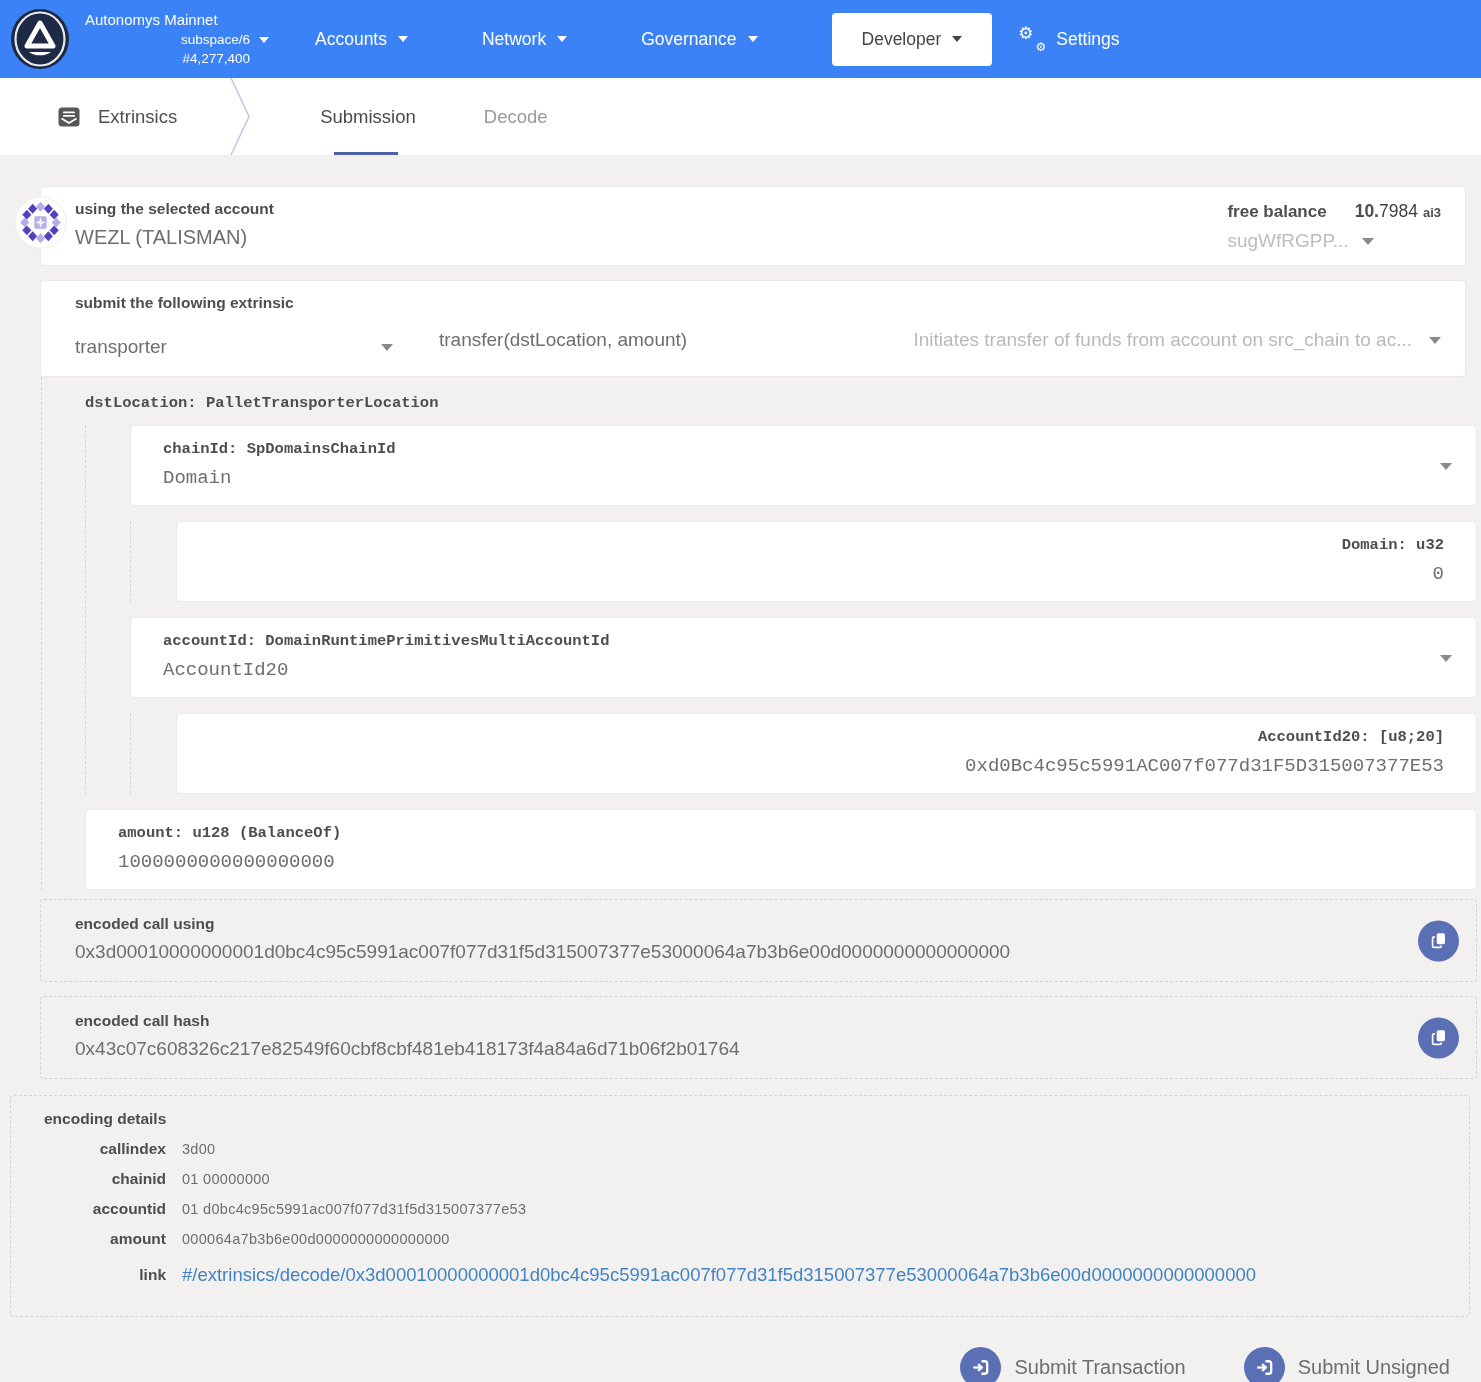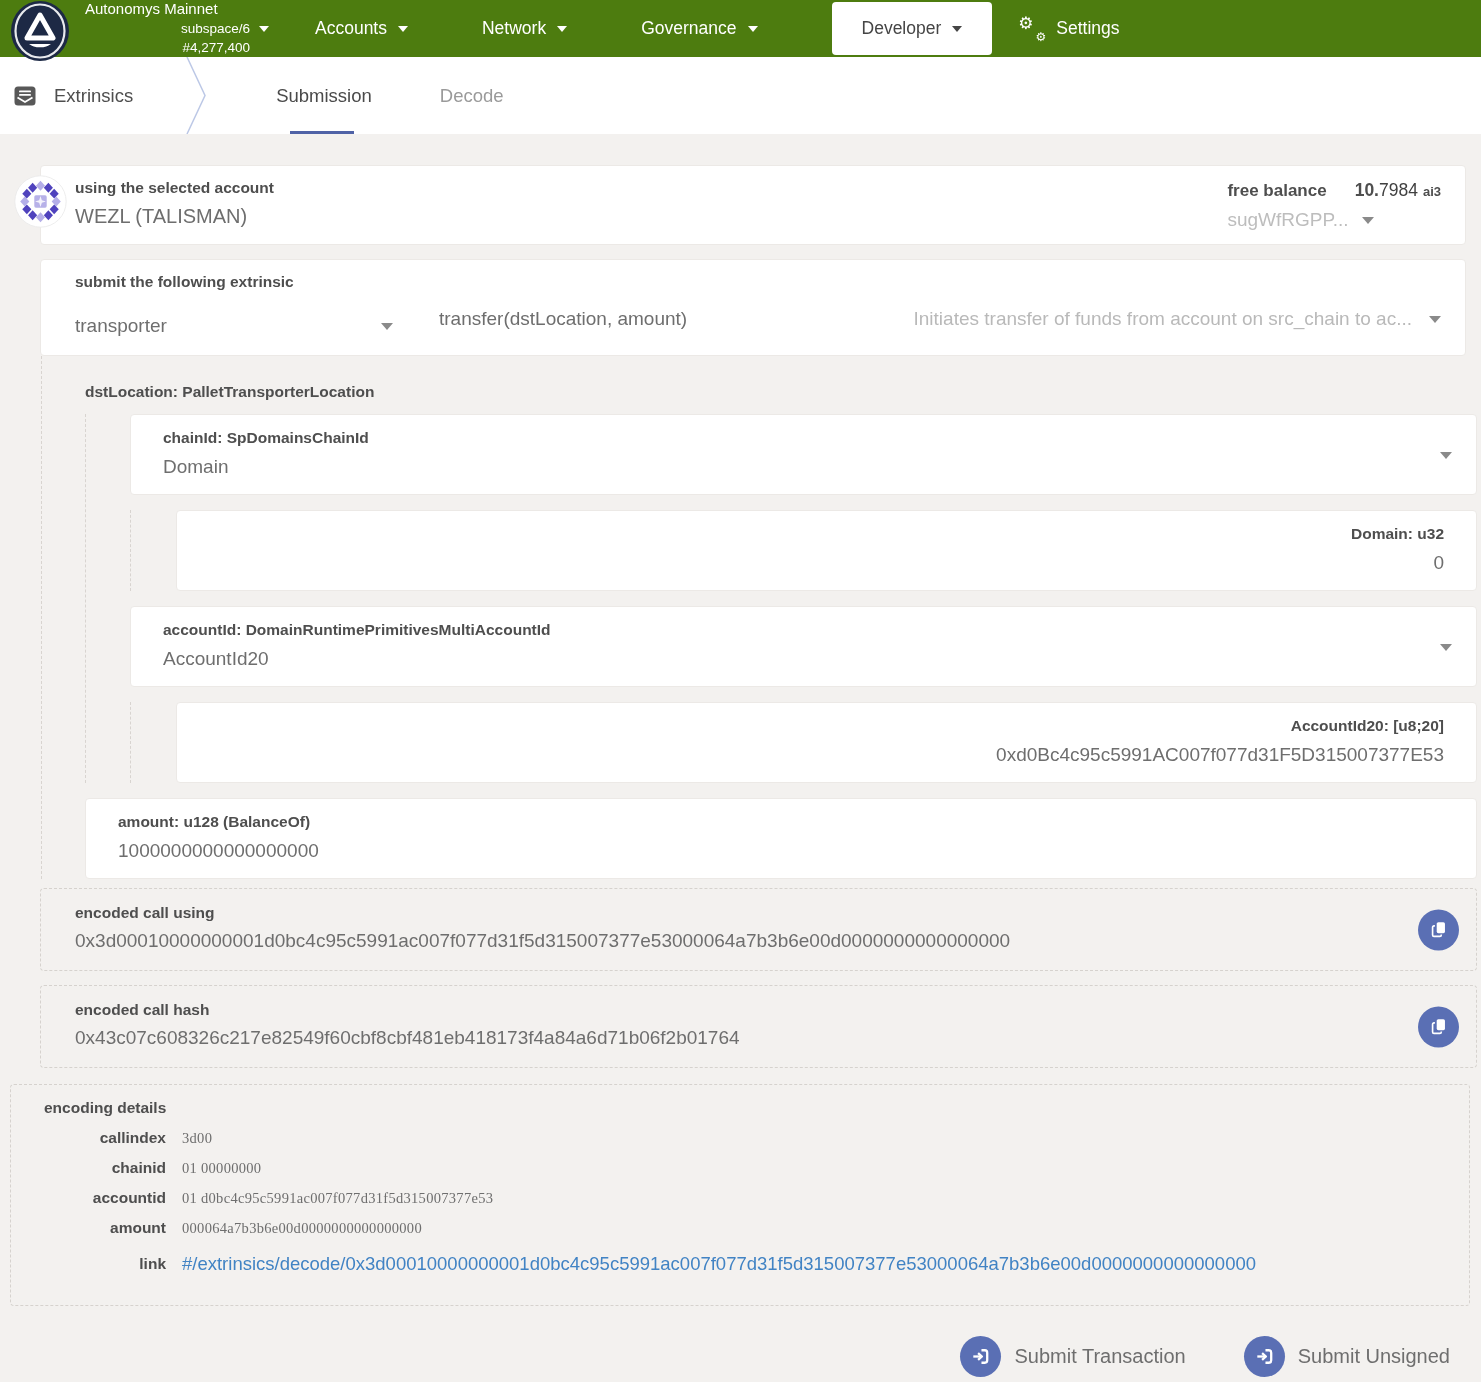--- a/index.html
+++ b/index.html
@@ -5,36 +5,36 @@
   * { box-sizing: border-box; margin: 0; padding: 0; }
   html,body { width: 1481px; }
   body {
     height: 1382px;
     background: #f3f1ef;
     font-family: "Liberation Sans", sans-serif;
     color: #4e4e4e;
     overflow: hidden;
   }
   
-  .header { height: 57px; background: #4d7c0f; display: flex; color: #fff; }
+  .header { height: 78px; background: #3b82f6; display: flex; align-items: center; color: #fff; }
   .logo { width: 60px; height: 62px; margin-left: 10px; flex: none; }
   .titleblock { margin-left: 15px; width: 184px; line-height: 18px; }
   .net-name { font-size: 15px; white-space: nowrap; }
   .net-sub { font-size: 13.5px; display: flex; justify-content: flex-end; align-items: center; gap: 9px; margin-top: 2px; cursor: pointer; }
   .net-block { font-size: 13.5px; text-align: right; padding-right: 19px; margin-top: 1px; }
   .caret { width: 0; height: 0; border-left: 5px solid transparent; border-right: 5px solid transparent; border-top: 6px solid currentColor; display: inline-block; }
   .nav { display: flex; align-items: center; margin-left: 46px; font-size: 17.5px; }
   .nav-item { display: flex; align-items: center; gap: 11px; margin-right: 74px; cursor: pointer; white-space: nowrap; }
   .nav-item.boxed { background: #fff; color: #454545; border-radius: 4px; padding: 16px 30px; margin-right: 26px; }
   .settings { display: flex; align-items: center; gap: 10px; cursor: pointer; white-space: nowrap; font-size: 17.5px; }
   .gears { position: relative; width: 28px; height: 26px; font-family: "DejaVu Sans", sans-serif; }
   .gear-big { position: absolute; left: 0; top: -3px; font-size: 17px; }
   .gear-small { position: absolute; right: 0; bottom: -2px; font-size: 12px; }
   
-  .tabbar { height: 77px; background: #fff; display: flex; align-items: stretch; }
+  .tabbar { height: 77px; background: #fff; display: flex; align-items: stretch; padding-left: 44px; }
   .section-head { display: flex; align-items: center; gap: 17px; margin-left: 13px; }
   .section-title { font-size: 18.5px; color: #4e4e4e; }
   .crumb { margin-left: 52px; flex: none; }
   .tabs { display: flex; margin-left: 64px; }
   .tab { position: relative; display: flex; align-items: center; padding: 0 3px; font-size: 18.5px; color: #9a9a9a; cursor: pointer; margin-right: 62px; }
   .tab.active { color: #4a4a4a; }
   .tab.active::after { content: ""; position: absolute; left: 17%; bottom: 0; width: 63%; height: 3px; background: #4f62a6; }
   
   .content { padding-top: 31px; }
   .card { background: #fff; border: 1px solid #ece9e6; border-radius: 4px; position: relative; }
@@ -51,39 +51,39 @@
   .addr-line { margin-top: 8px; display: flex; justify-content: flex-start; align-items: center; gap: 13px; color: #bdbdbd; font-size: 19px; cursor: pointer; }
   .caret2 { width: 0; height: 0; border-left: 6px solid transparent; border-right: 6px solid transparent; border-top: 7px solid #8a8a8a; display: inline-block; }
   
   .extrinsic-card { margin: 14px 15px 0 40px; padding: 13px 24px 18px 34px; }
   .ext-label { font-size: 15.5px; font-weight: bold; }
   .ext-row { display: flex; align-items: center; margin-top: 10px; font-size: 19px; color: #6e6e6e; }
   .ext-pallet { display: flex; align-items: center; justify-content: space-between; width: 318px; cursor: pointer; margin-top: 14px; }
   .ext-method { margin-left: 46px; cursor: pointer; }
   .ext-desc { margin-left: auto; display: flex; align-items: center; gap: 17px; color: #b9b9b9; cursor: pointer; }
   
-  .params { margin-left: 41px; margin-right: 4px; border-left: 1px dashed #d8d4d0; padding: 25px 0 0 43px; }
+  .params { margin-left: 41px; margin-right: 4px; border-left: 1px dashed #d8d4d0; padding: 15px 0 0 43px; font-family: Liberation Mono, monospace; }
   .param-title { font-weight: bold; font-size: 15.5px; padding: 2px 0 13px; }
   .nest { border-left: 1px dashed #d8d4d0; padding-left: 44px; }
   .nest2 { border-left: 1px dashed #d8d4d0; padding-left: 45px; margin-bottom: 15px; text-align: right; }
   .pcard { background: #fff; border: 1px solid #ece9e6; border-radius: 4px; padding: 14px 32px 16px; position: relative; margin-bottom: 15px; }
   .p-label { font-weight: bold; font-size: 15.5px; }
   .p-value { font-size: 19px; color: #6e6e6e; margin-top: 9px; white-space: nowrap; }
   .pcard .caret2 { position: absolute; right: 24px; top: 50%; margin-top: -3px; }
   
   .dashed-box { margin: 8px 4px 14px 40px; border: 1px dashed #d6d2ce; border-radius: 4px; padding: 15px 80px 18px 34px; position: relative; }
   .db-label { font-weight: bold; font-size: 15.5px; }
   .db-value { font-size: 19px; color: #6e6e6e; margin-top: 8px; white-space: nowrap; }
   .copy-btn { position: absolute; right: 17px; top: 50%; transform: translateY(-50%); width: 41px; height: 41px; border-radius: 50%; background: #5a6fb4; display: flex; align-items: center; justify-content: center; cursor: pointer; }
   
   .enc-details { margin: 16px 11px 0 10px; border: 1px dashed #d6d2ce; border-radius: 4px; padding: 12px 20px 30px 10px; }
   .enc-title { font-weight: bold; font-size: 15.5px; margin-left: 23px; padding-top: 2px; }
   .enc-row { display: flex; align-items: baseline; margin-top: 12px; }
   .enc-key { width: 145px; text-align: right; font-weight: bold; font-size: 15.5px; flex: none; }
-  .enc-val { margin-left: 16px; font-family: Liberation Serif, serif; font-size: 14.5px; color: #6e6e6e; letter-spacing: 0.3px; white-space: nowrap; }
+  .enc-val { margin-left: 16px; font-family: Liberation Sans, sans-serif; font-size: 14.5px; color: #6e6e6e; letter-spacing: 0.3px; white-space: nowrap; }
   .enc-link { margin-left: 16px; font-size: 18.5px; color: #4183c4; cursor: pointer; white-space: nowrap; }
   .enc-row.link-row { margin-top: 16px; align-items: center; }
   
   .actions { display: flex; justify-content: flex-end; align-items: center; gap: 58px; margin: 30px 31px 0 0; }
   .action-btn { display: flex; align-items: center; gap: 13px; font-size: 20px; color: #6e6e6e; cursor: pointer; }
   .action-icon { width: 41px; height: 41px; border-radius: 50%; background: #5a6fb4; display: flex; align-items: center; justify-content: center; flex: none; }
 </style>
 </head>
 <body>
 

